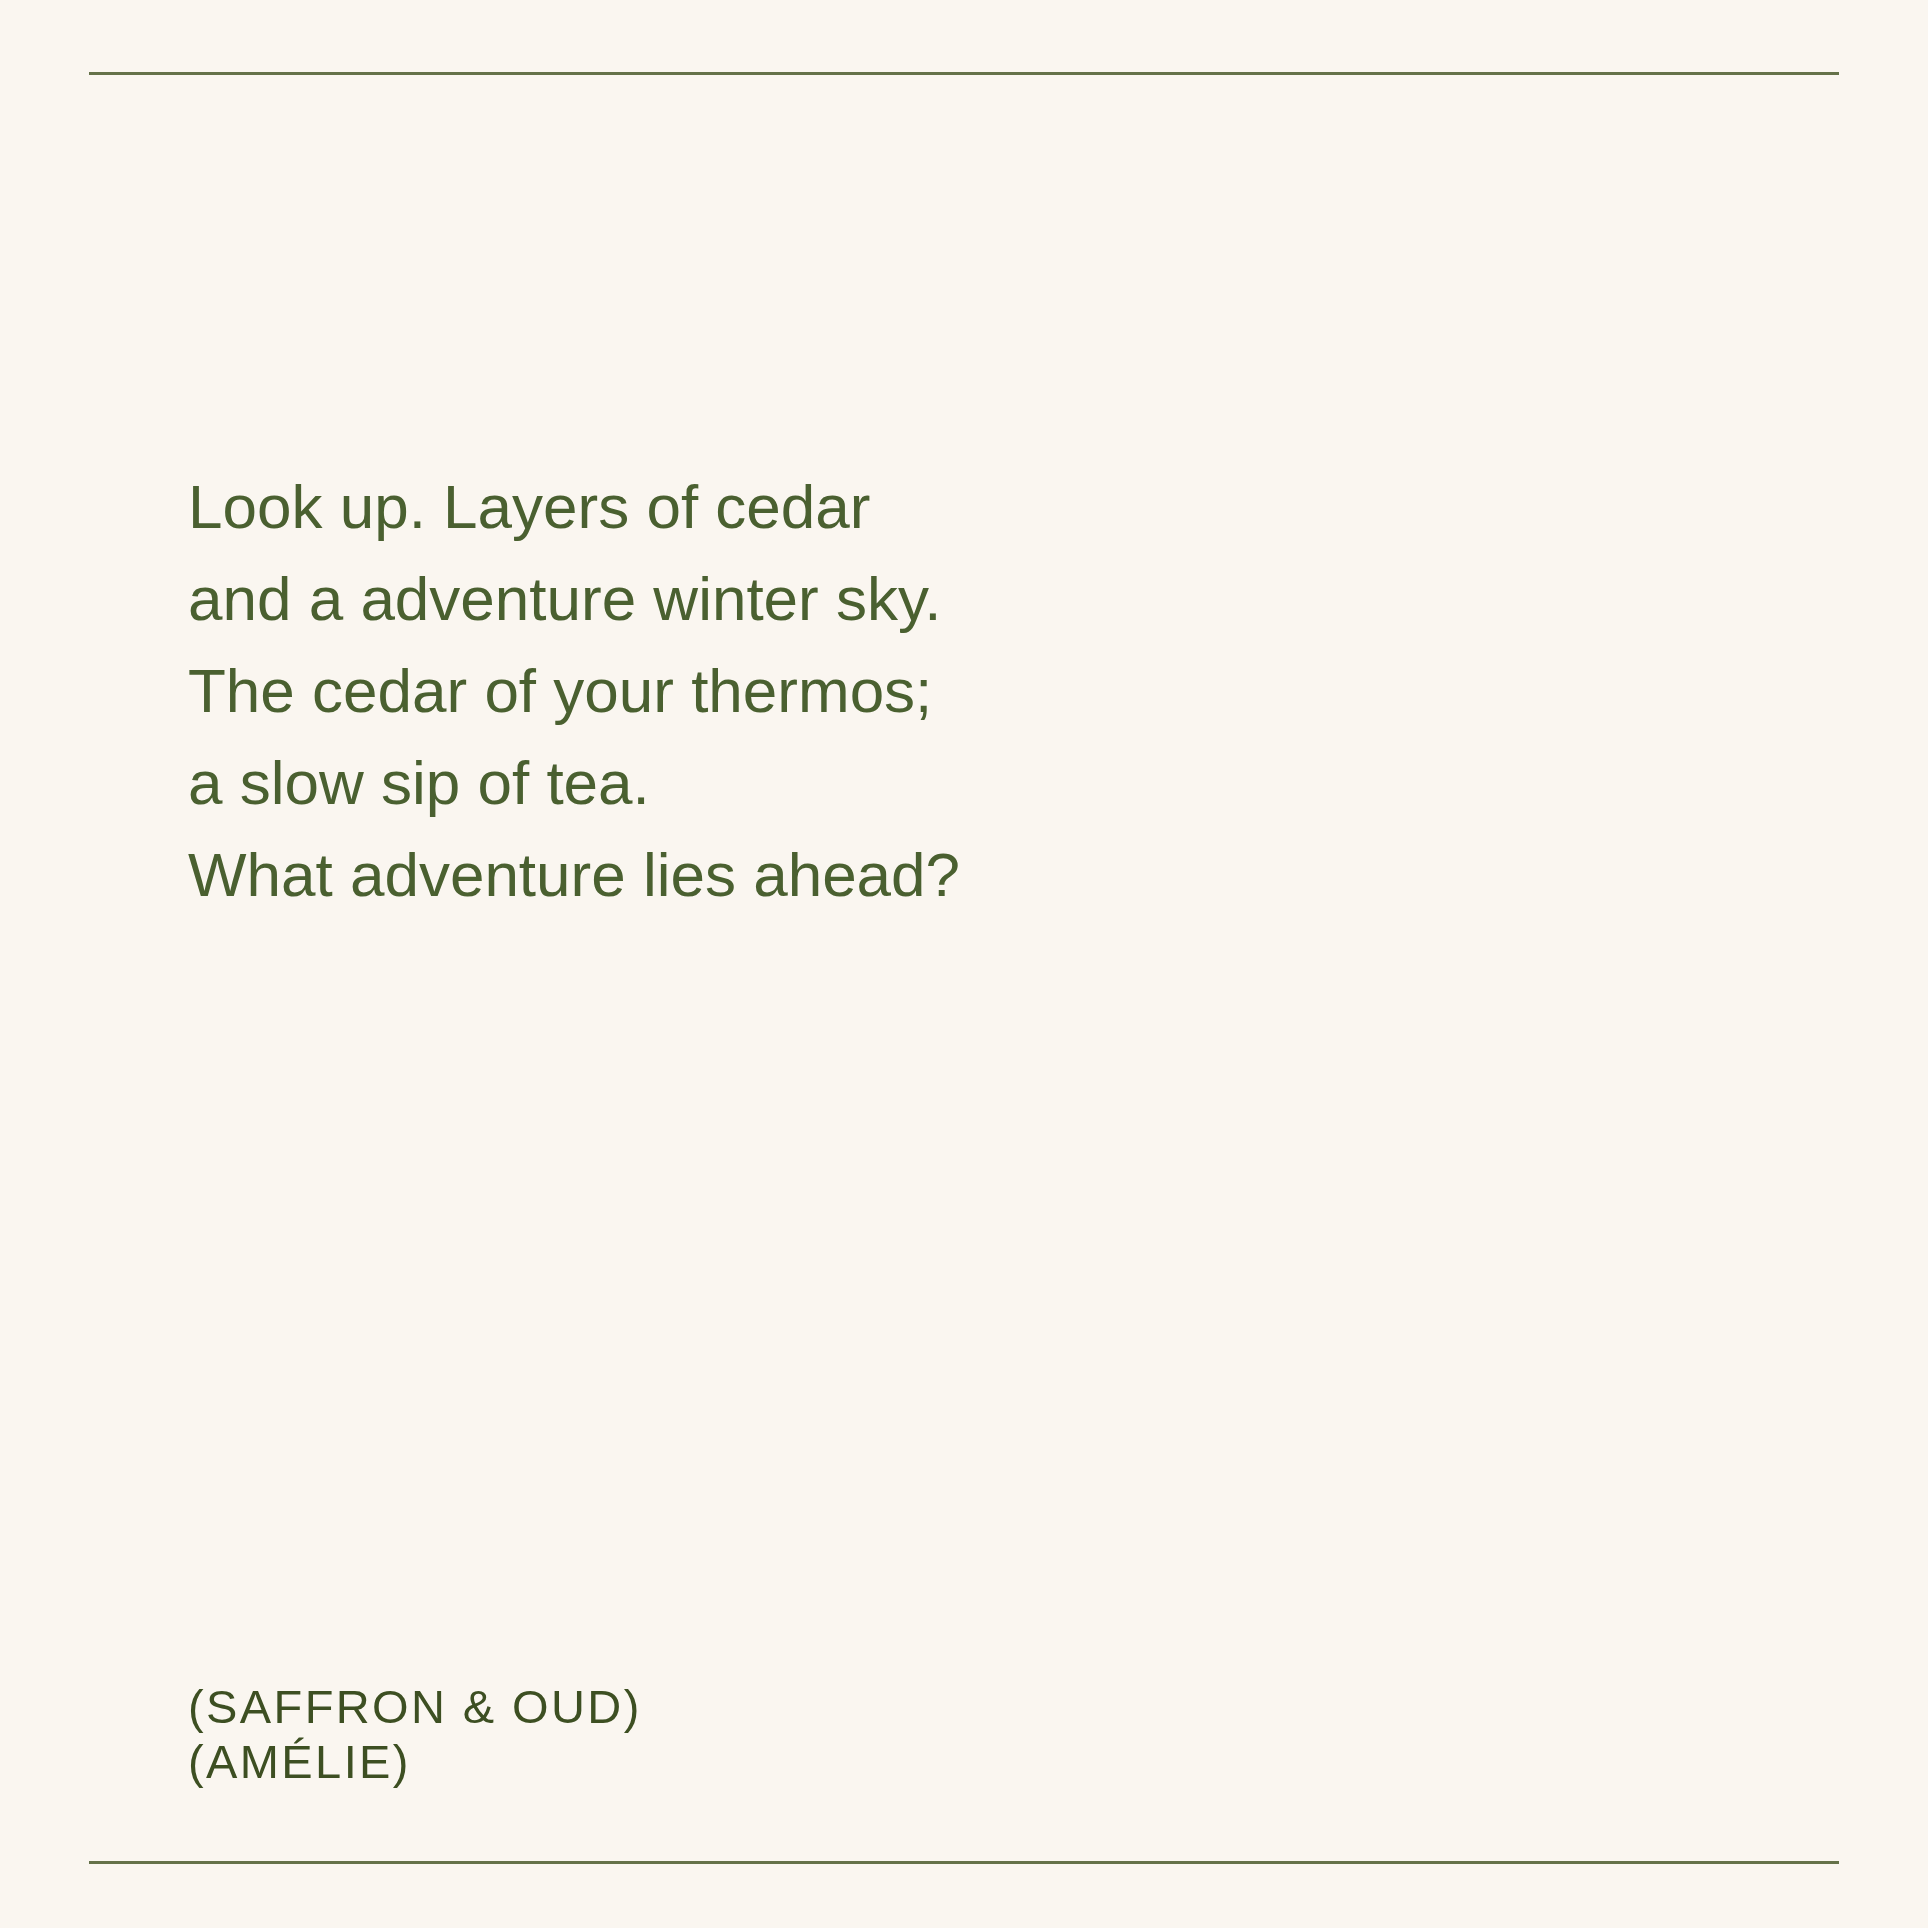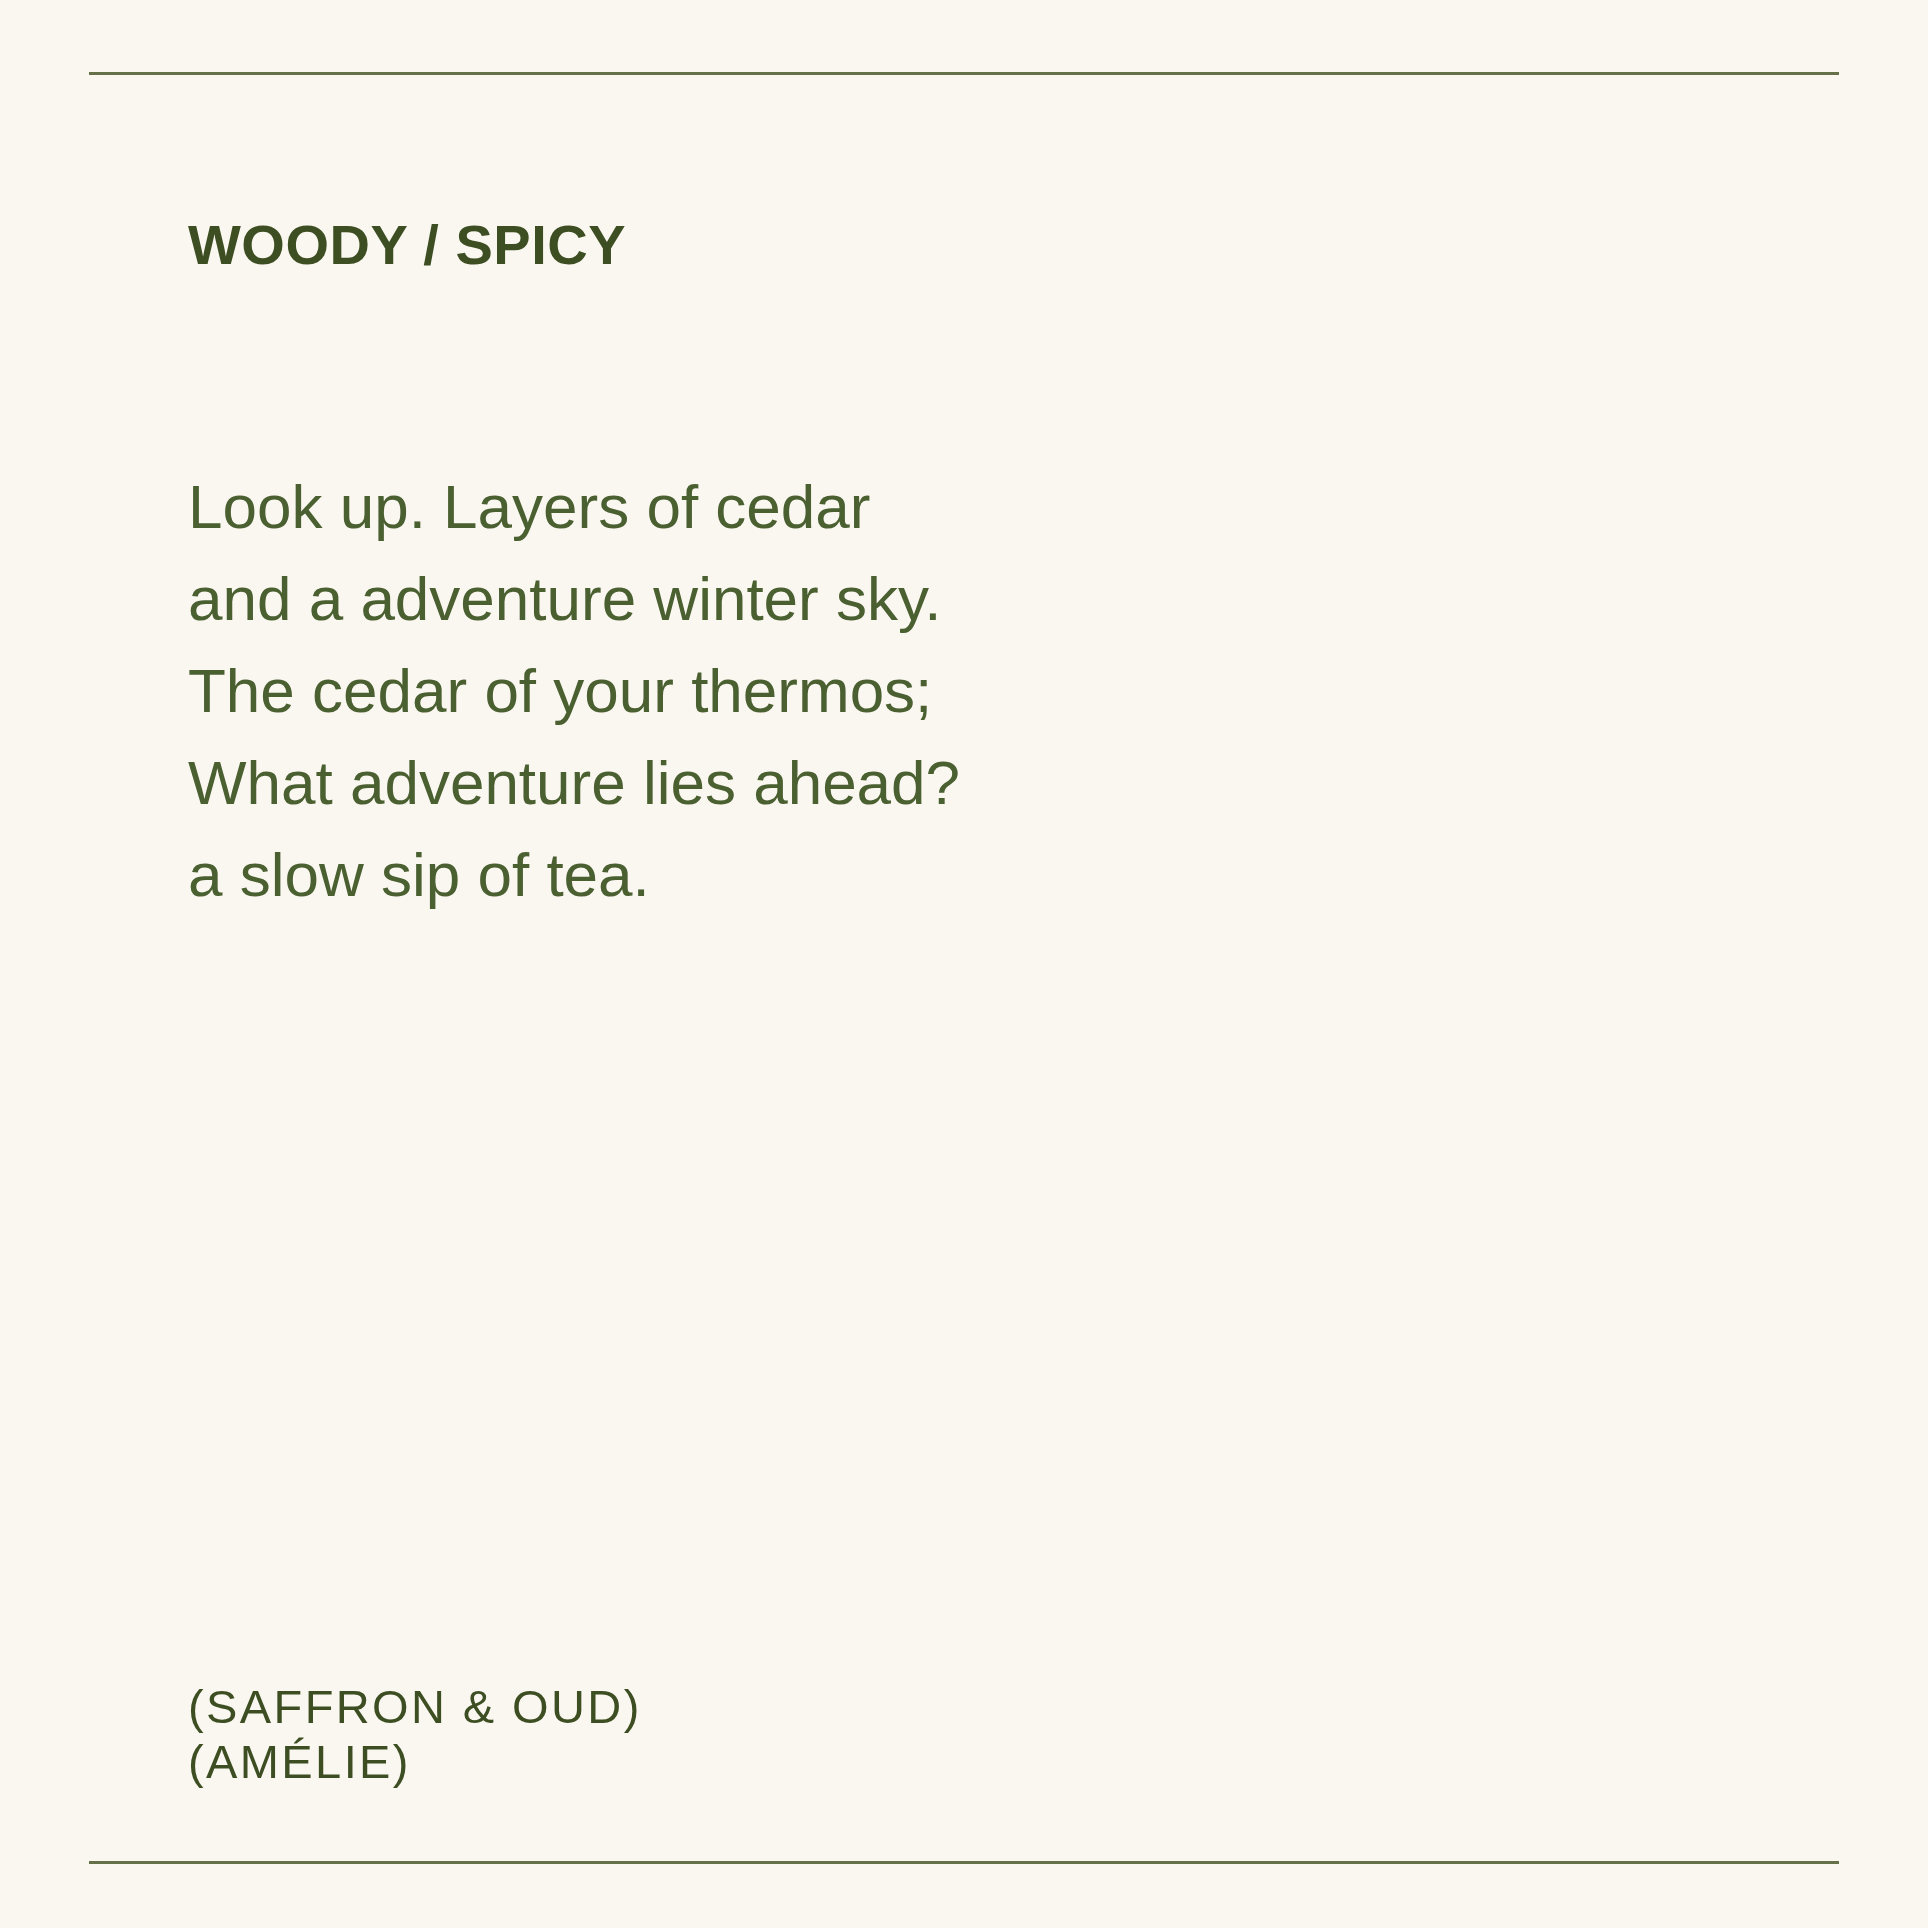--- a/index.html
+++ b/index.html
@@ -78,28 +78,27 @@
   }
   .footer-right { text-align: right; }
 </style>
 </head>
 <body>
 
 <div class="card">
 
   <div class="rule rule-top"></div>
 
-  <div class="eyebrow">WOODY / SPICY</div>
 
   <div class="poem">
     <span class="line">Look up. Layers of cedar</span>
     <span class="line">and a adventure winter sky.</span>
     <span class="line">The cedar of your thermos;</span>
+    <span class="line">a slow sip of tea.</span>
     <span class="line">What adventure lies ahead?</span>
-    <span class="line">a slow sip of tea.</span>
   </div>
 
   <div class="footer">
     <div class="footer-item footer-left">(SAFFRON &amp; OUD)</div>
     <div class="footer-item footer-right">(AMÉLIE)</div>
   </div>
 
   <div class="rule rule-bottom"></div>
 
 </div>

